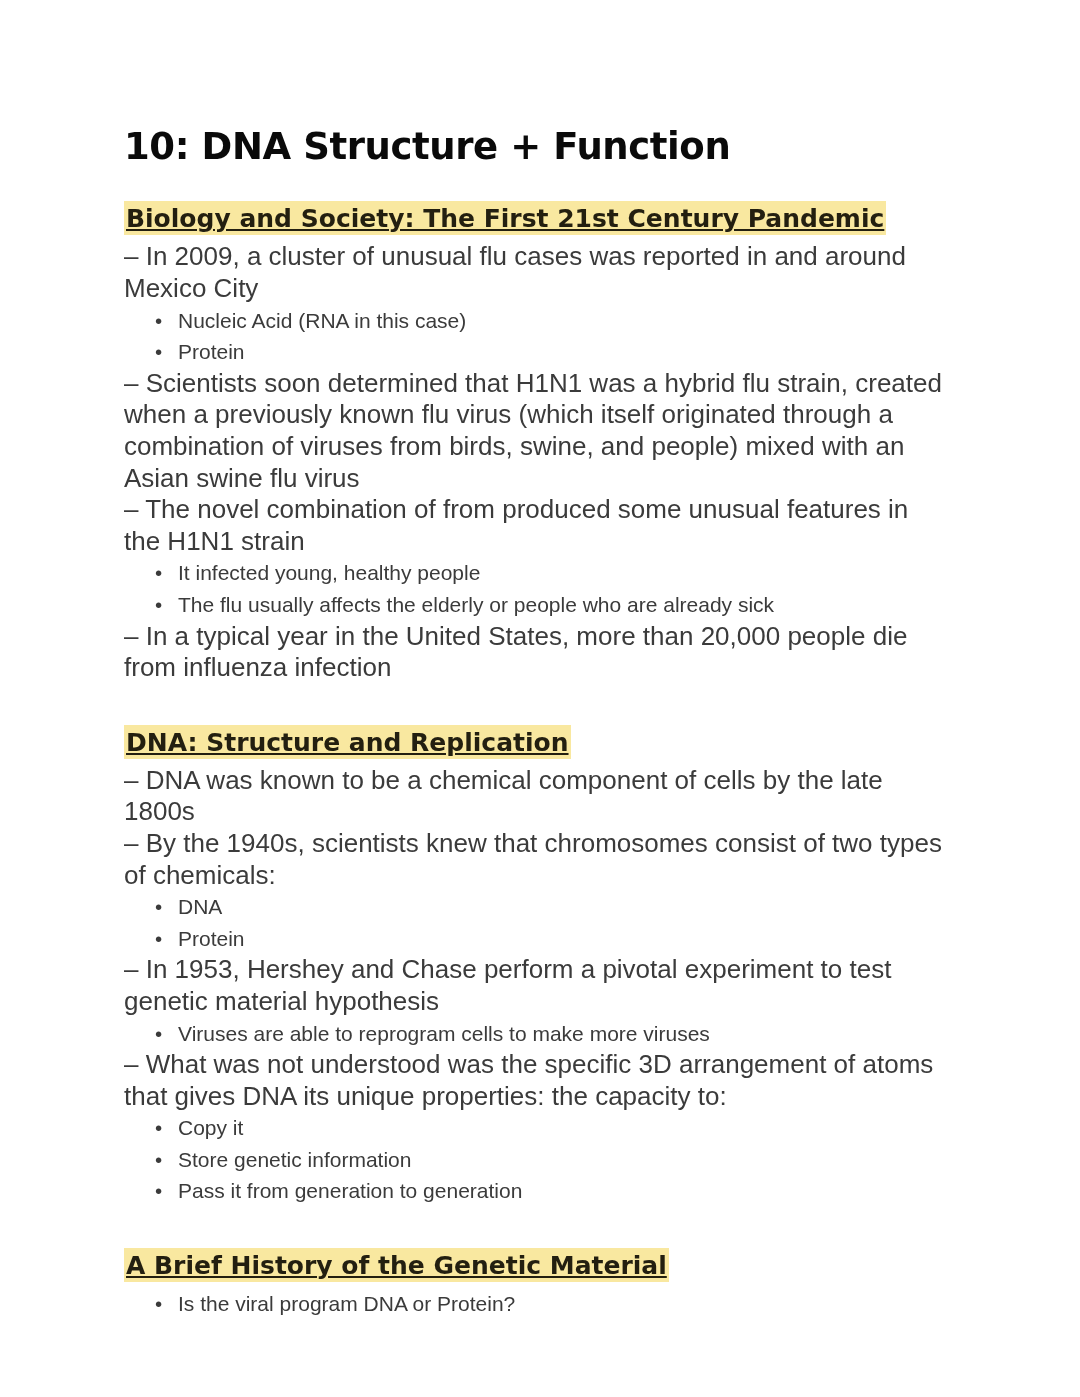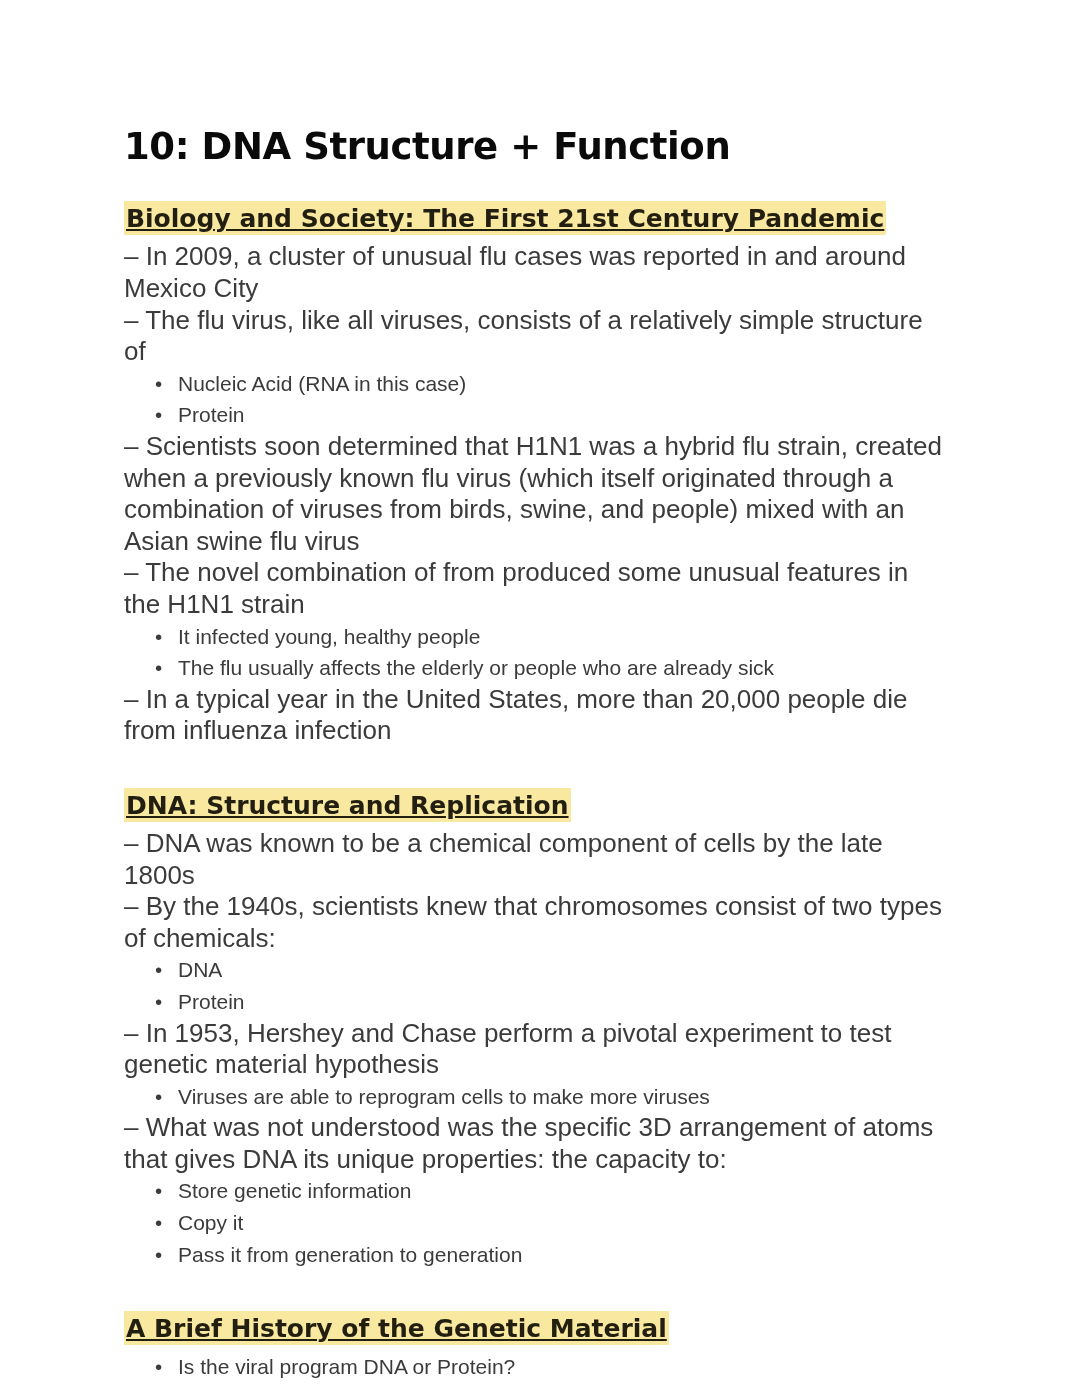--- a/index.html
+++ b/index.html
@@ -92,42 +92,41 @@
 </head>
 <body>
 
 <div class="page">
   <h1 class="doc-title">10: DNA Structure + Function</h1>
   <div id="sections-root">
       <div class="section">
         <div class="section-heading"><span class="hl">Biology and Society: The First 21st Century Pandemic</span></div>
         <div class="lines">
           <p class="dash-line">– In 2009, a cluster of unusual flu cases was reported in and around Mexico City</p>
-          <p class="dash-line">– The flu virus, like all viruses, consists of a relatively simple structure of</p>
           <p class="bullet-line">Nucleic Acid (RNA in this case)</p>
           <p class="bullet-line">Protein</p>
           <p class="dash-line">– Scientists soon determined that H1N1 was a hybrid flu strain, created when a previously known flu virus (which itself originated through a combination of viruses from birds, swine, and people) mixed with an Asian swine flu virus</p>
           <p class="dash-line">– The novel combination of from produced some unusual features in the H1N1 strain</p>
           <p class="bullet-line">It infected young, healthy people</p>
           <p class="bullet-line">The flu usually affects the elderly or people who are already sick</p>
           <p class="dash-line">– In a typical year in the United States, more than 20,000 people die from influenza infection</p>
         </div>
       </div>
       <div class="section">
         <div class="section-heading"><span class="hl">DNA: Structure and Replication</span></div>
         <div class="lines">
           <p class="dash-line">– DNA was known to be a chemical component of cells by the late 1800s</p>
           <p class="dash-line">– By the 1940s, scientists knew that chromosomes consist of two types of chemicals:</p>
           <p class="bullet-line">DNA</p>
           <p class="bullet-line">Protein</p>
           <p class="dash-line">– In 1953, Hershey and Chase perform a pivotal experiment to test genetic material hypothesis</p>
           <p class="bullet-line">Viruses are able to reprogram cells to make more viruses</p>
           <p class="dash-line">– What was not understood was the specific 3D arrangement of atoms that gives DNA its unique properties: the capacity to:</p>
+          <p class="bullet-line">Copy it</p>
           <p class="bullet-line">Store genetic information</p>
-          <p class="bullet-line">Copy it</p>
           <p class="bullet-line">Pass it from generation to generation</p>
         </div>
       </div>
       <div class="section">
         <div class="section-heading"><span class="hl">A Brief History of the Genetic Material</span></div>
         <div class="lines">
           <p class="bullet-line">Is the viral program DNA or Protein?</p>
         </div>
       </div>
     </div>

